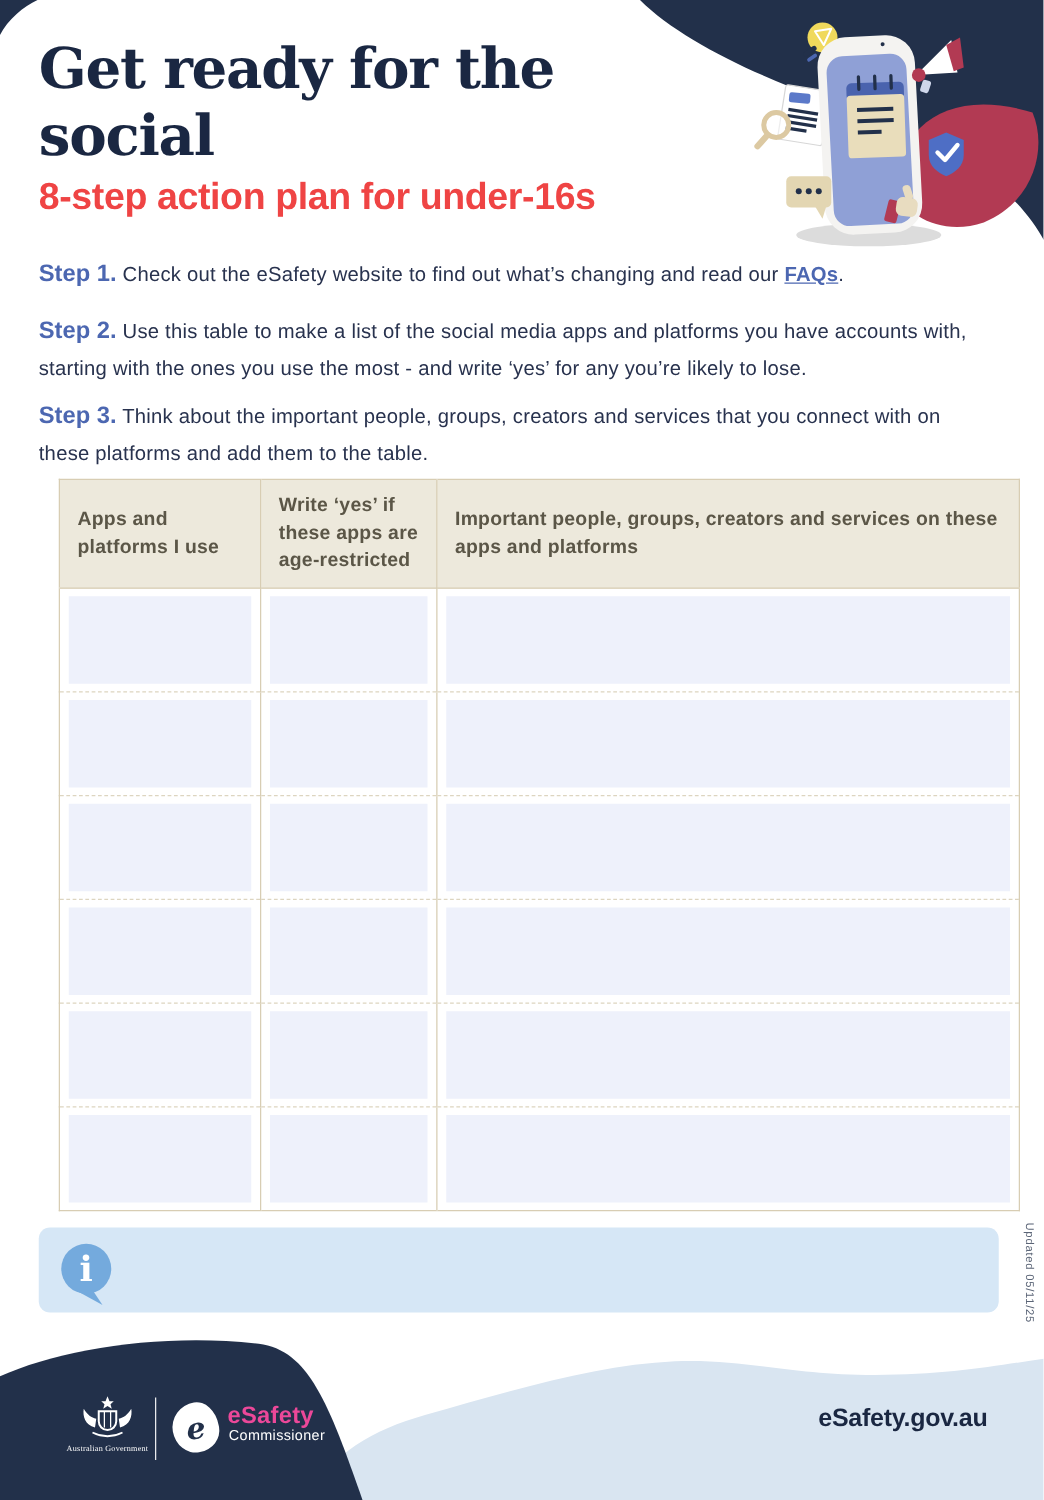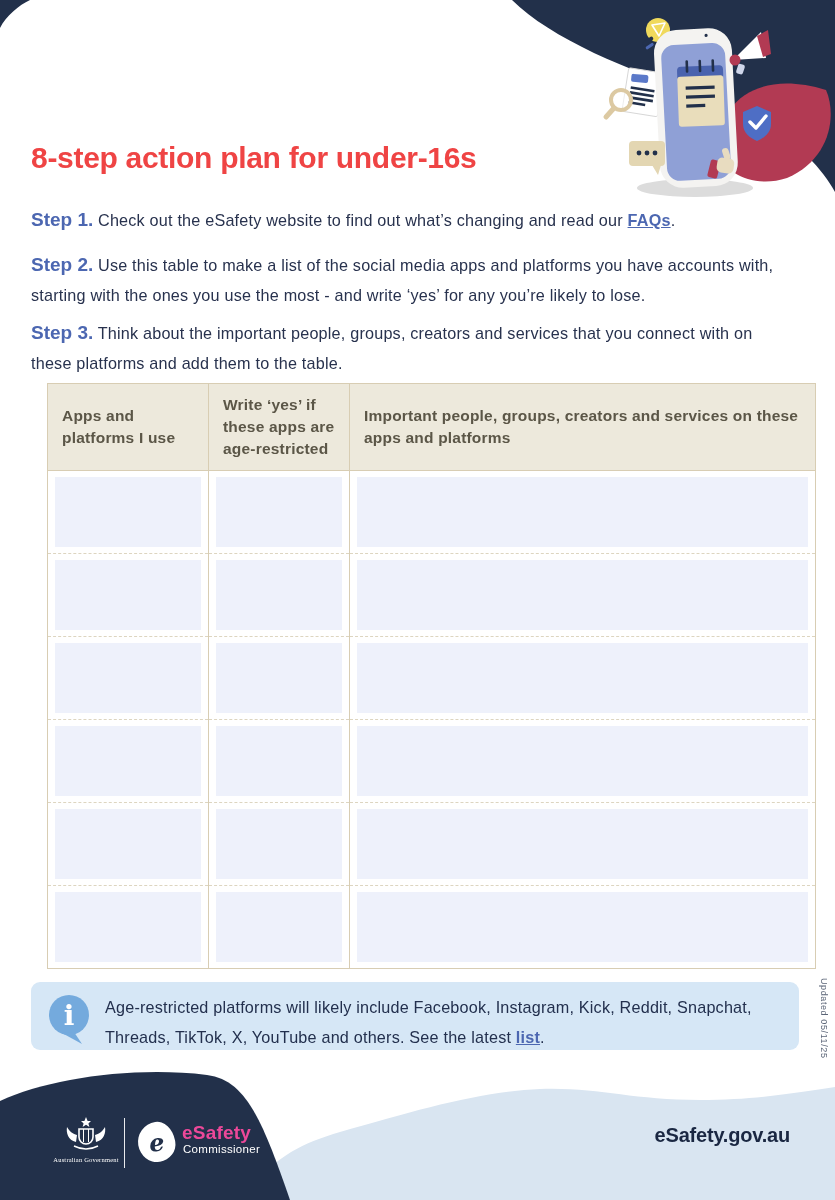--- a/index.html
+++ b/index.html
@@ -169,21 +169,21 @@
   </g>
 
   <g>
     <rect x="214" y="160" width="10" height="18" rx="2" fill="#b23a53" transform="rotate(14 219 169)"></rect>
     <rect x="222" y="158" width="17" height="15" rx="5" fill="#e8dcc0" transform="rotate(8 230 165)"></rect>
     <rect x="228" y="148" width="6.5" height="12" rx="3" fill="#e8dcc0" transform="rotate(-18 231 154)"></rect>
   </g>
 </svg>
 
 <h1 class="abs page-title">
-  <br>
+  <span>Get ready for the social</span><br>
 </h1>
 <h2 class="abs page-subtitle">8-step action plan for under-16s</h2>
 
 <p class="abs step-par step-1">
   <span class="step-label">Step 1.</span><span> Check out the eSafety website to find out what’s changing and read our </span><a class="doc-link">FAQs</a><span>.</span>
 </p>
 <p class="abs step-par step-2">
   <span class="step-label">Step 2.</span><span> Use this table to make a list of the social media apps and platforms you have accounts with, starting with the ones you use the most - and write ‘yes’ for any you’re likely to lose.</span>
 </p>
 <p class="abs step-par step-3">
@@ -274,21 +274,20 @@
     </tbody>
   </table>
 </div>
 
 <div class="abs info-box">
   <svg class="abs info-icon" width="44" height="52" viewBox="0 0 44 52">
     <circle cx="21" cy="21" r="20" fill="#74aadd"></circle>
     <path d="M26,38 L34,50 L14,39 Z" fill="#74aadd"></path>
     <text x="21" y="31" text-anchor="middle" font-family="DejaVu Serif, serif" font-weight="bold" font-size="28" fill="#ffffff">i</text>
   </svg>
-  <p class="abs info-text"><span>Age-restricted platforms will likely include Facebook, Instagram, Kick, Reddit, Snapchat, Threads, TikTok, X, YouTube and others. See the latest </span><a class="doc-link">list</a><span>.</span></p>
 </div>
 
 <div class="abs side-note">Updated 05/11/25</div>
 
 <svg class="abs footer-art" width="835" height="135" viewBox="0 0 835 135">
   <path d="M835,135 L835,22 C800,27 758,35 700,35 C630,35 598,22 540,24 C478,27 418,45 340,67 C298,79 266,97 245,135 Z" fill="#d9e5f1"></path>
   <path d="M0,135 L0,36 C48,14 132,1 207,10 C247,15 263,58 290,135 Z" fill="#22304a"></path>
 </svg>
 
 <div class="abs gov-lockup">

